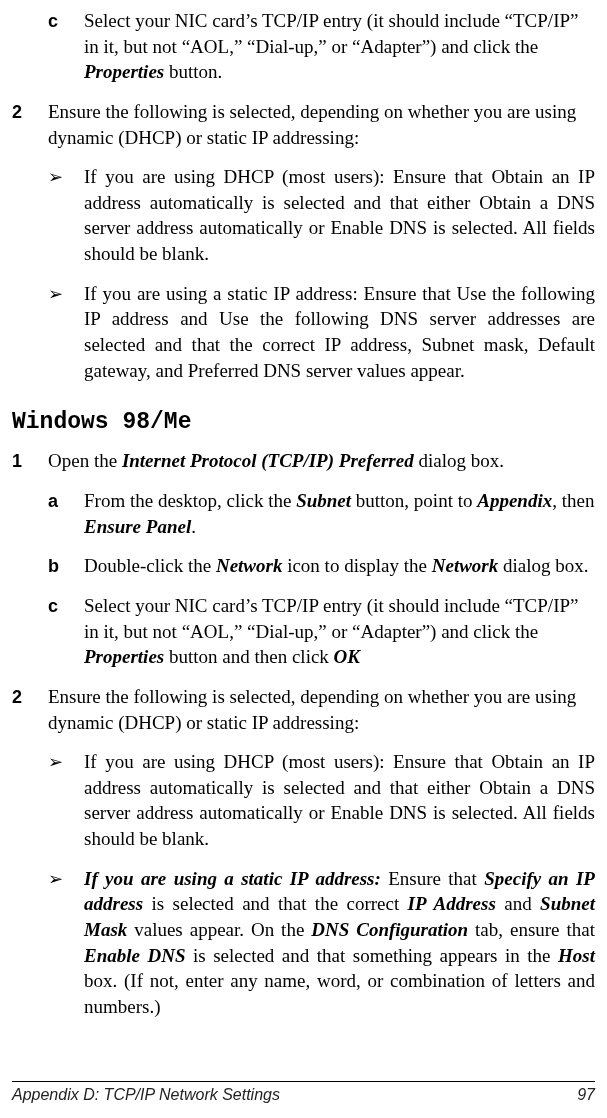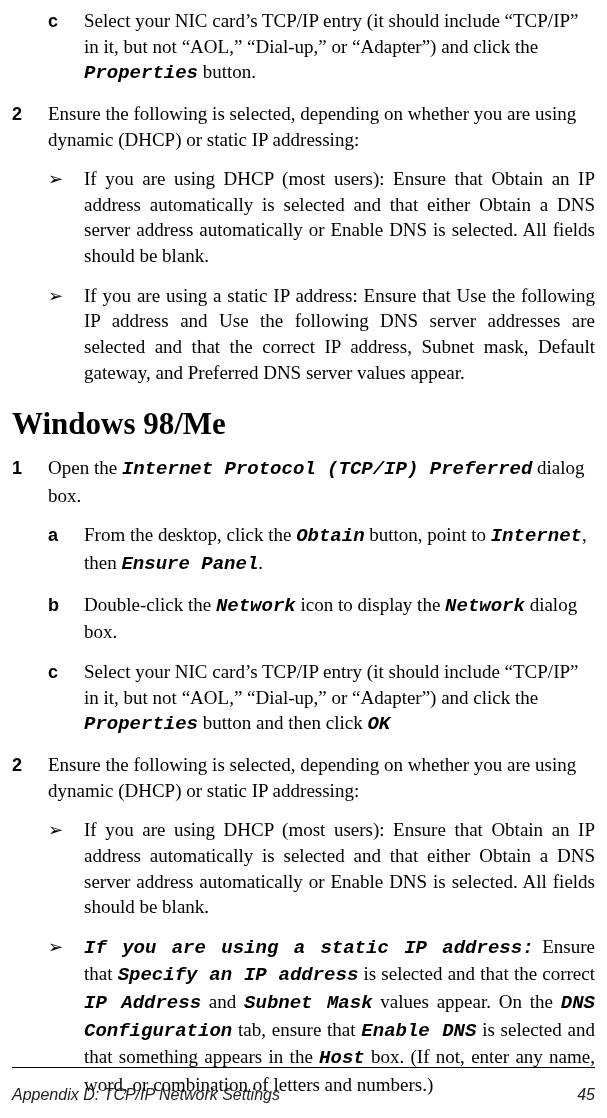--- a/index.html
+++ b/index.html
@@ -53,40 +53,40 @@
     }
     .bullet-marker {
       flex: 0 0 36px;
       font-size: 18px;
       padding-top: 1px;
     }
     .bullet-body {
       flex: 1;
       text-align: justify;
     }
-    .bi { font-weight: bold; font-style: italic; font-family: Liberation Mono, monospace; }
+    .bi { font-weight: bold; font-style: italic; }
     h2.win {
-      font-family: Liberation Serif, serif;
+      font-family: Liberation Mono, monospace;
       font-weight: bold;
-      font-size: 31px;
-      margin-top: 18px;
+      font-size: 23px;
+      margin-top: 24px;
       margin-bottom: 10px;
     }
     .footer {
       position: absolute;
       left: 12px;
       right: 12px;
       bottom: 12px;
       border-top: 1px solid #000;
       display: flex;
       justify-content: space-between;
       font-family: "Trebuchet MS", Arial, sans-serif;
       font-style: italic;
       font-size: 16px;
-      padding-top: 16px;
+      padding-top: 2px;
       color: #222;
     }
   </style>
 </head>
 <body>
 
 <div class="content">
 
   <div class="sub">
     <div class="sub-marker">c</div>
@@ -110,21 +110,21 @@
 
   <h2 class="win">Windows 98/Me</h2>
 
   <div class="step">
     <div class="step-marker">1</div>
     <div class="step-body">Open the <span class="bi">Internet Protocol (TCP/IP) Preferred</span> dialog box.</div>
   </div>
 
   <div class="sub">
     <div class="sub-marker">a</div>
-    <div class="sub-body">From the desktop, click the <span class="bi">Obtain</span> button, point to <span class="bi">Internet</span>, then <span class="bi">Ensure Panel</span>.</div>
+    <div class="sub-body">From the desktop, click the <span class="bi">Subnet</span> button, point to <span class="bi">Appendix</span>, then <span class="bi">Ensure Panel</span>.</div>
   </div>
 
   <div class="sub">
     <div class="sub-marker">b</div>
     <div class="sub-body">Double-click the <span class="bi">Network</span> icon to display the <span class="bi">Network</span> dialog box.</div>
   </div>
 
   <div class="sub">
     <div class="sub-marker">c</div>
     <div class="sub-body">Select your NIC card’s TCP/IP entry (it should include “TCP/IP” in it, but not “AOL,” “Dial-up,” or “Adapter”) and click the <span class="bi">Properties</span> button and then click <span class="bi">OK</span></div>
@@ -142,14 +142,14 @@
 
   <div class="bullet" style="margin-bottom:0;">
     <div class="bullet-marker">➢</div>
     <div class="bullet-body"><span class="bi">If you are using a static IP address:</span> Ensure that <span class="bi">Specify an IP address</span> is selected and that the correct <span class="bi">IP Address</span> and <span class="bi">Subnet Mask</span> values appear. On the <span class="bi">DNS Configuration</span> tab, ensure that <span class="bi">Enable DNS</span> is selected and that something appears in the <span class="bi">Host</span> box. (If not, enter any name, word, or combination of letters and numbers.)</div>
   </div>
 
 </div>
 
 <div class="footer">
   <span>Appendix D: TCP/IP Network Settings</span>
-  <span>45</span>
+  <span>97</span>
 </div>
 
 </body></html>

